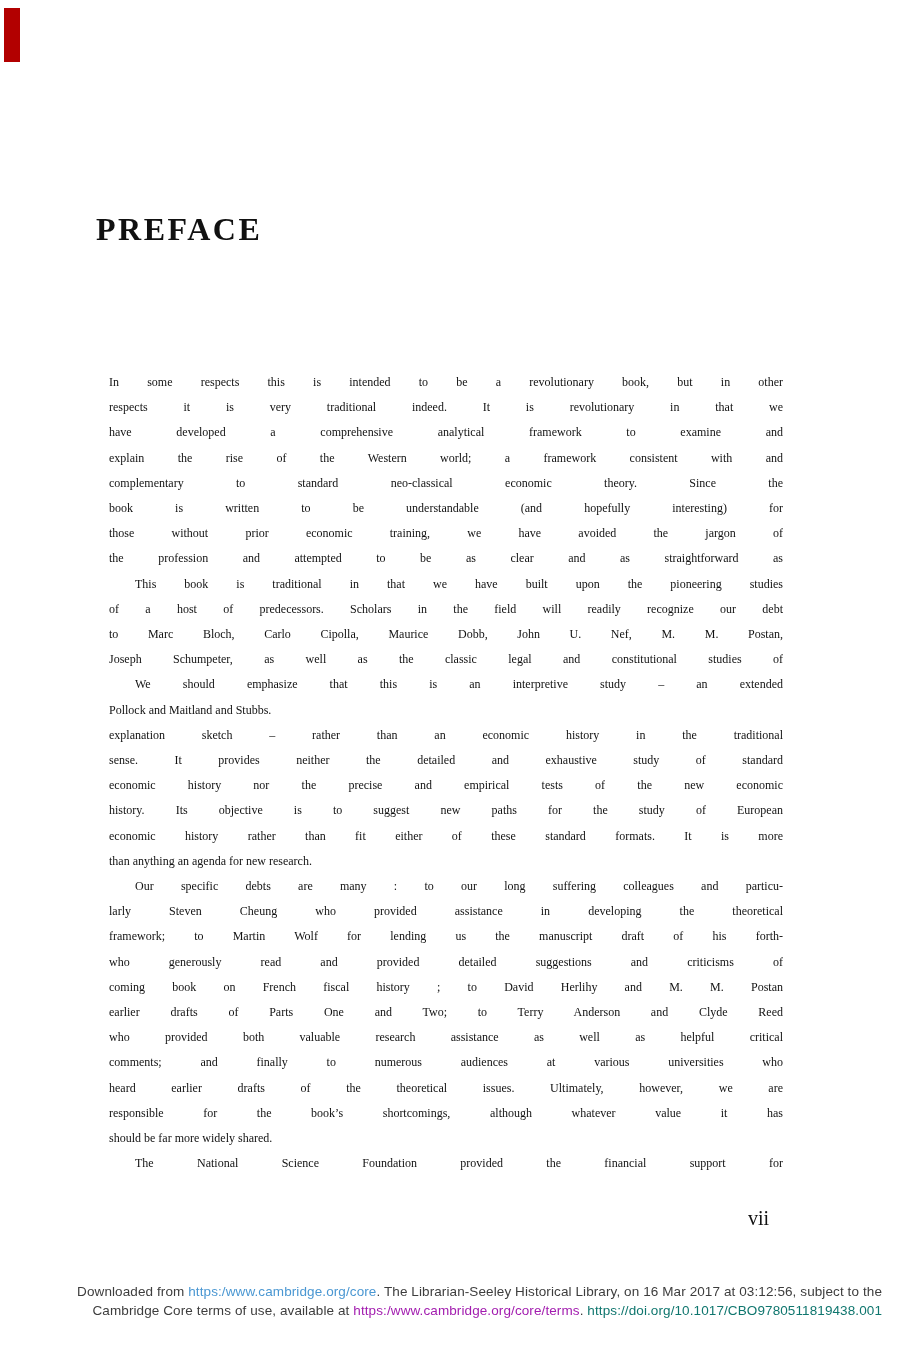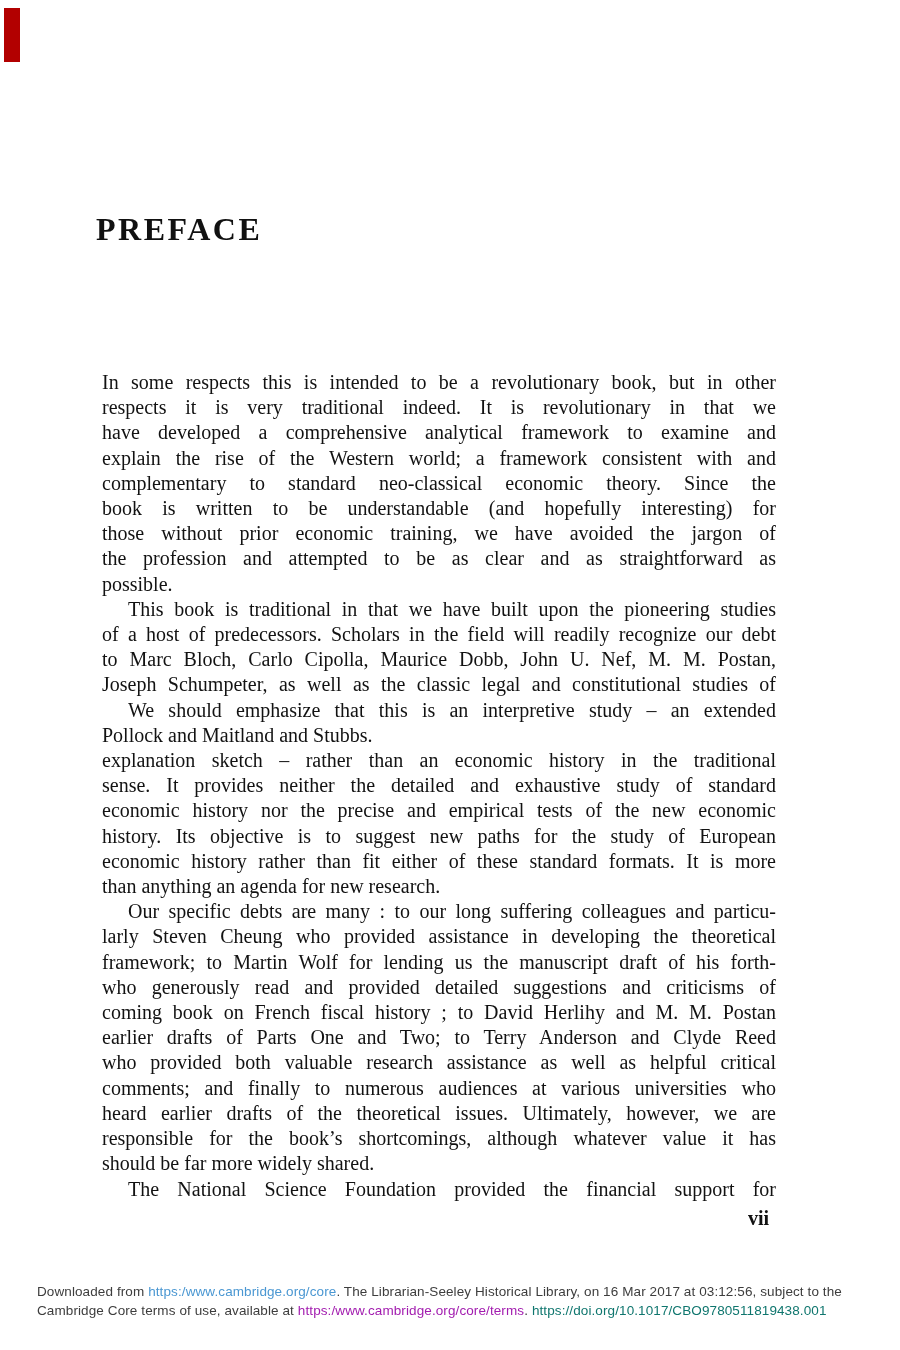--- a/index.html
+++ b/index.html
@@ -21,49 +21,50 @@
     margin:0;
     font-size:32px;
     line-height:32px;
     font-weight:bold;
     letter-spacing:2.5px;
     color:#111111;
     font-family:"Liberation Serif", serif;
   }
   .body-text {
     position:absolute;
-    left:102px; top:370px;
+    left:109px; top:370px;
     width:674px;
-    font-size:20px;
+    font-size:12px;
     line-height:25.2px;
     color:#121212;
   }
   .line {
     text-align:justify;
     text-align-last:justify;
     white-space:normal;
   }
   .line.para-end { text-align-last:left; }
   .line.indent { text-indent:26px; }
   .pageno {
     position:absolute;
     left:748px; top:1207px;
     font-size:20px;
-    font-weight:bold;
+    font-weight:normal;
     color:#121212;
   }
   .footer {
     position:absolute;
     left:37px; top:1282px;
     width:845px;
     font-family:"Liberation Sans", sans-serif;
     font-size:13.5px;
     line-height:19px;
     color:#3d3d3d;
     letter-spacing:0.1px;
+    text-align:right;
   }
   .footer a { text-decoration:none; }
 </style>
 </head>
 <body>
 
 <div class="page">
 
   <div class="red-mark" style="background: rgb(178, 0, 0);"></div>
 
@@ -71,21 +72,20 @@
 
   <div class="body-text" style="color: rgb(18, 18, 18);">
       <div class="line">In some respects this is intended to be a revolutionary book, but in other</div>
       <div class="line">respects it is very traditional indeed. It is revolutionary in that we</div>
       <div class="line">have developed a comprehensive analytical framework to examine and</div>
       <div class="line">explain the rise of the Western world; a framework consistent with and</div>
       <div class="line">complementary to standard neo-classical economic theory. Since the</div>
       <div class="line">book is written to be understandable (and hopefully interesting) for</div>
       <div class="line">those without prior economic training, we have avoided the jargon of</div>
       <div class="line">the profession and attempted to be as clear and as straightforward as</div>
-      <div class="line para-end">possible.</div>
       <div class="line indent">This book is traditional in that we have built upon the pioneering studies</div>
       <div class="line">of a host of predecessors. Scholars in the field will readily recognize our debt</div>
       <div class="line">to Marc Bloch, Carlo Cipolla, Maurice Dobb, John U. Nef, M. M. Postan,</div>
       <div class="line">Joseph Schumpeter, as well as the classic legal and constitutional studies of</div>
       <div class="line indent">We should emphasize that this is an interpretive study – an extended</div>
       <div class="line para-end">Pollock and Maitland and Stubbs.</div>
       <div class="line">explanation sketch – rather than an economic history in the traditional</div>
       <div class="line">sense. It provides neither the detailed and exhaustive study of standard</div>
       <div class="line">economic history nor the precise and empirical tests of the new economic</div>
       <div class="line">history. Its objective is to suggest new paths for the study of European</div>

